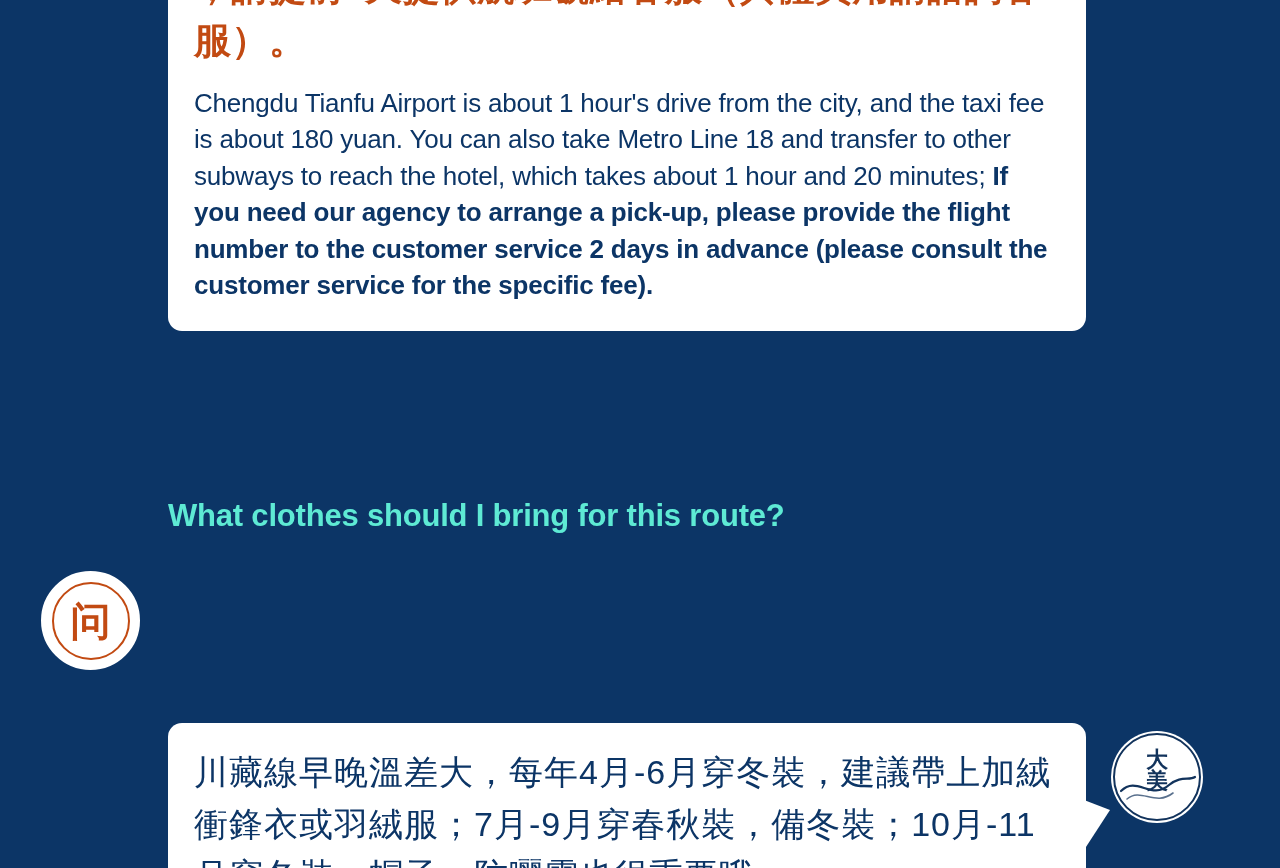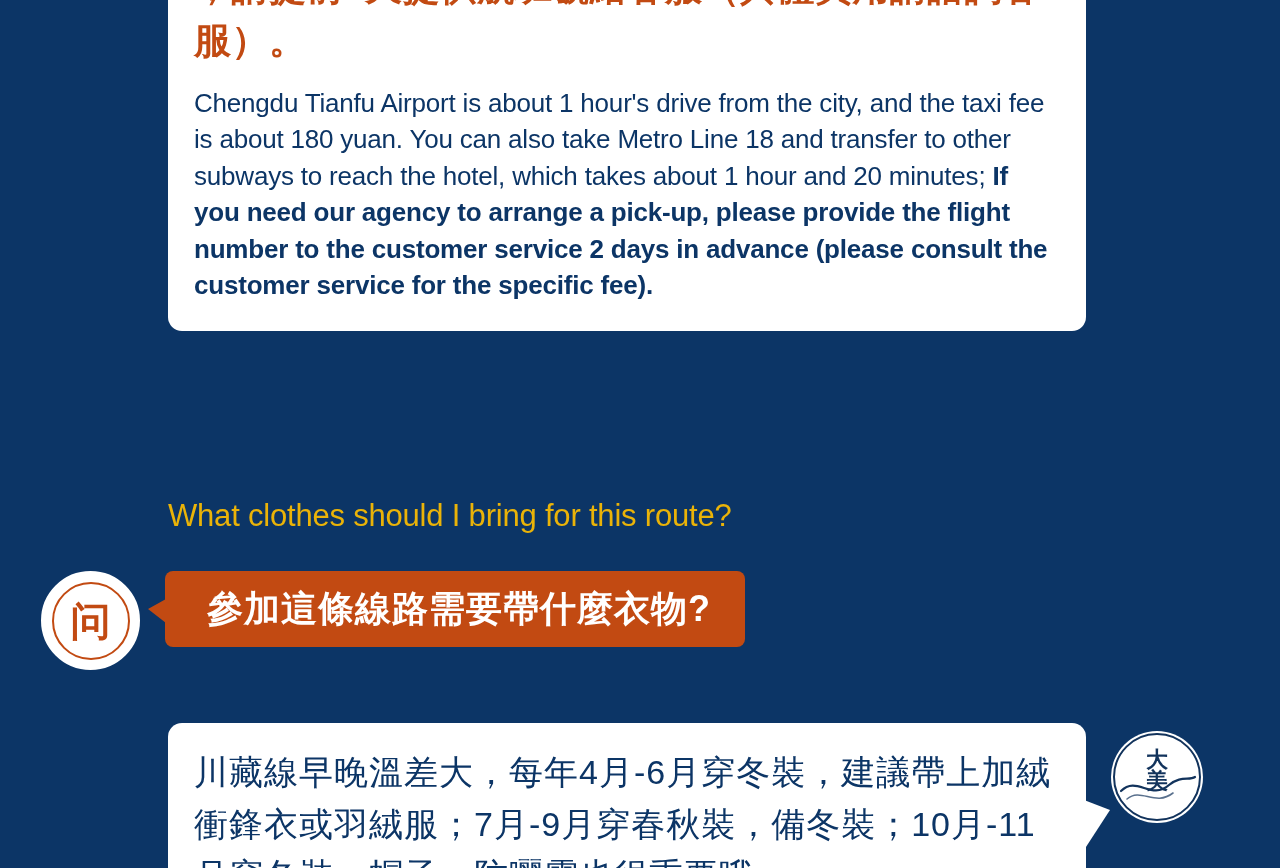--- a/index.html
+++ b/index.html
@@ -48,23 +48,23 @@
   .answer-body-en b {
     font-weight: bold;
   }
 
   
   .question-en {
     position: absolute;
     left: 168px;
     top: 498px;
     width: 1000px;
-    color: #eab308;
+    color: #5eead4;
     font-size: 31px;
-    font-weight: normal;
+    font-weight: bold;
     letter-spacing: -0.2px;
   }
 
   .ask-badge {
     position: absolute;
     left: 41px;
     top: 571px;
     width: 99px;
     height: 99px;
     border-radius: 50%;
@@ -177,23 +177,20 @@
   </div>
 
   <div class="question-en">What clothes should I bring for this route?</div>
 
   <div class="ask-badge">
     <div class="inner-ring">
       <span class="ask-char">问</span>
     </div>
   </div>
 
-  <div class="question-bubble">
-    <span class="q-text">參加這條線路需要帶什麼衣物?</span>
-  </div>
 
   <div class="answer-card-bottom">
     <p class="ans-text">川藏線早晚溫差大，每年4月-6月穿冬裝，建議帶上加絨衝鋒衣或羽絨服；7月-9月穿春秋裝，備冬裝；10月-11月穿冬裝；帽子、防曬霜也很重要哦</p>
   </div>
   <div class="bubble-tail-right"></div>
 
   <div class="logo-stamp">
     <svg width="92" height="92" viewBox="0 0 92 92" aria-hidden="true">
       <circle cx="46" cy="46" r="43" fill="#ffffff" stroke="#12335c" stroke-width="2"></circle>
       <path d="M10 60 C26 44, 40 70, 58 54 C70 44, 78 50, 84 46" fill="none" stroke="#12335c" stroke-width="2.2" stroke-linecap="round"></path>

